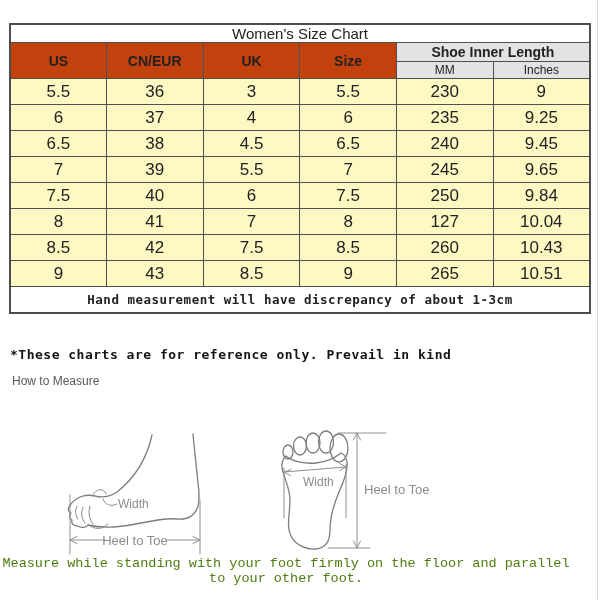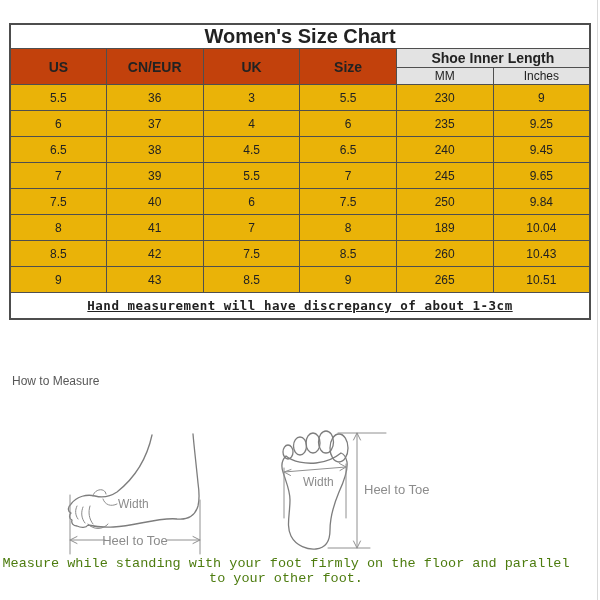--- a/index.html
+++ b/index.html
@@ -17,34 +17,33 @@
     border-collapse: collapse; table-layout: fixed;
     border: 2px solid #4d4d4d;
     background: #ffffff;
   }
   table.size-table td, table.size-table th {
     border: 1px solid #4f4f4f;
     text-align: center; vertical-align: middle;
     color: #222222;
   }
   td.title-cell {
-    height: 15px; font-size: 20px; font-weight: bold; color: #111111;
+    height: 15px; font-size: 15px; font-weight: normal; color: #111111;
     background: #ffffff;
   }
   th.main-head {
     background: #c2410c; font-size: 14px; font-weight: bold; color: #1c1c1c;
   }
   th.group-head { background: #e3e3e3; font-size: 14px; font-weight: bold; height: 19px; color: #1c1c1c; }
   th.sub-head   { background: #e3e3e3; font-size: 12px; font-weight: normal; height: 17px; color: #2b2b2b; }
-  td.data-cell  { height: 26px; font-size: 12px; color: #333333; background: #eab308; margin-top: 28px; }
+  td.data-cell  { height: 26px; font-size: 17px; color: #333333; background: #fef9c3; margin-top: 28px; }
   td.footnote-cell {
     height: 26px; font-family: "DejaVu Sans Mono", monospace;
     font-size: 12.5px; font-weight: bold; letter-spacing: 0.5px; color: #151515;
     background: #ffffff;
-    text-decoration: underline;
   }
 
   
   .reference-note {
     position: absolute; left: 10px; top: 347px;
     font-family: "DejaVu Sans Mono", monospace;
     font-size: 13px; font-weight: bold; letter-spacing: 0.5px; color: #141414;
     white-space: nowrap;
   }
   .howto-heading {
@@ -142,21 +141,21 @@
         <td class="data-cell">6</td>
         <td class="data-cell">7.5</td>
         <td class="data-cell">250</td>
         <td class="data-cell">9.84</td>
       </tr>
       <tr>
         <td class="data-cell">8</td>
         <td class="data-cell">41</td>
         <td class="data-cell">7</td>
         <td class="data-cell">8</td>
-        <td class="data-cell">189</td>
+        <td class="data-cell">127</td>
         <td class="data-cell">10.04</td>
       </tr>
       <tr>
         <td class="data-cell">8.5</td>
         <td class="data-cell">42</td>
         <td class="data-cell">7.5</td>
         <td class="data-cell">8.5</td>
         <td class="data-cell">260</td>
         <td class="data-cell">10.43</td>
       </tr>
@@ -168,20 +167,21 @@
         <td class="data-cell">265</td>
         <td class="data-cell">10.51</td>
       </tr>
 
       <tr>
         <td colspan="6" class="footnote-cell">Hand measurement will have discrepancy of about 1-3cm</td>
       </tr>
     </tbody>
   </table>
 
+  <div class="reference-note">*These charts are for reference only. Prevail in kind</div>
   <div class="howto-heading">How to Measure</div>
 
   <svg id="side-view" class="diagram" width="160" height="132" viewBox="0 0 160 132">
 
     <path class="outline" d="M 97,7 C 92,30 81,49 62,64 C 56,68 48,70 40,68
          C 32,66 22,68 16,76
          C 13,79 12,83 16,85 C 14,87 14,91 17,92 C 16,95 18,98 22,98 C 26,100 31,100 33,97
          C 50,101 66,99 86,95 C 101,92 114,90 122,91
          C 132,92 140,88 143,78 C 145,70 144,62 143,55 C 141,35 139,18 138,6"></path>
 

